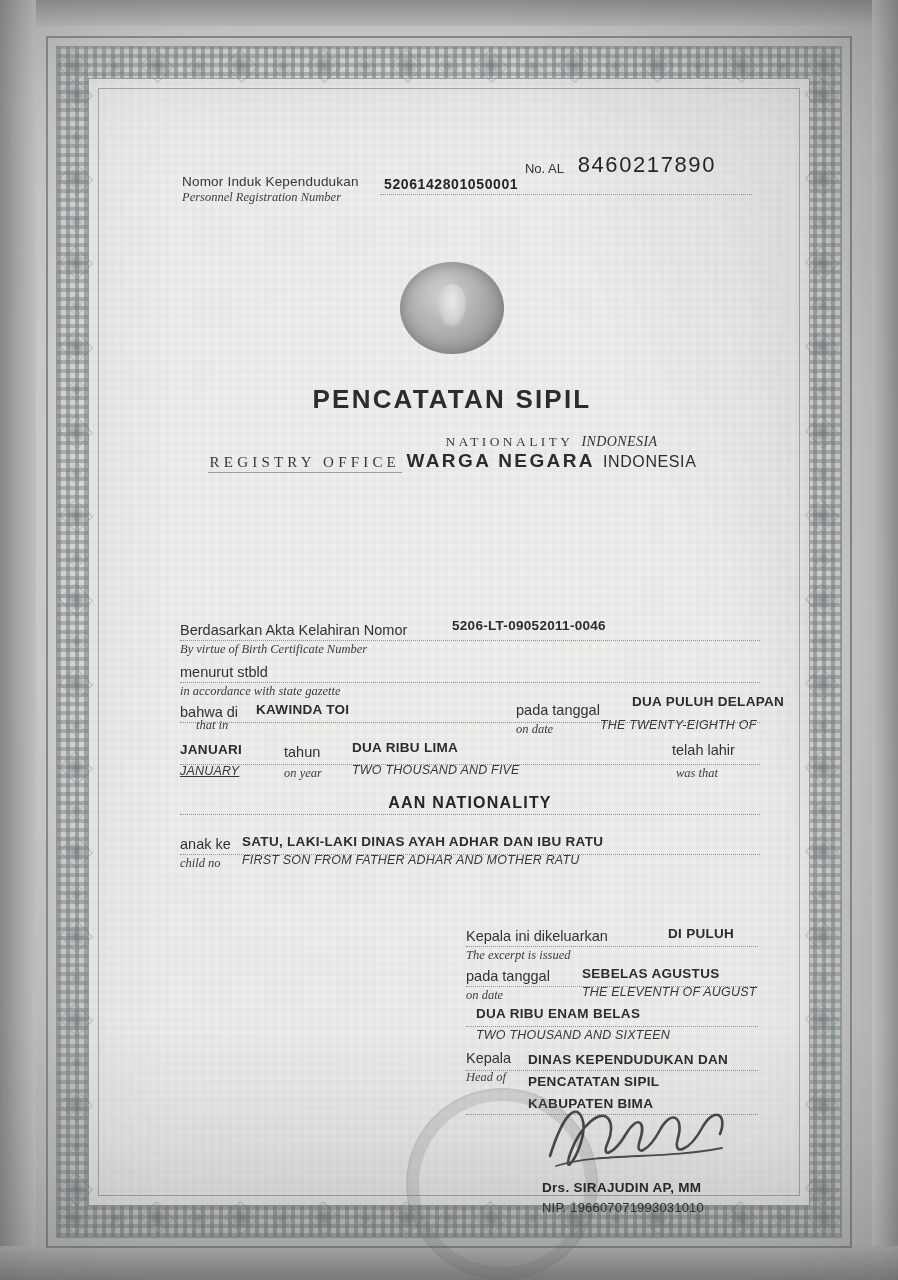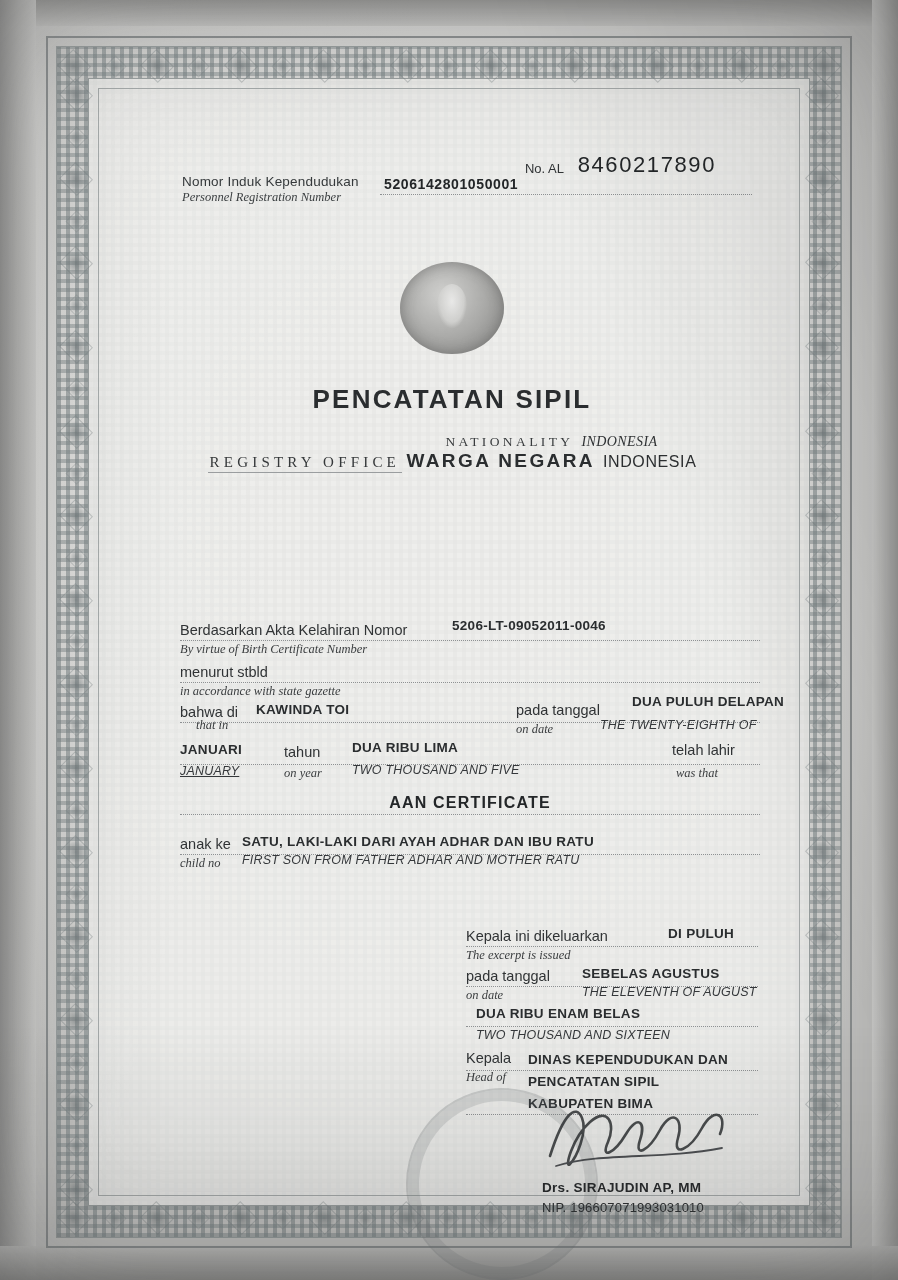--- a/index.html
+++ b/index.html
@@ -546,25 +546,25 @@
         <span class="val abs" style="left:0; top:124px;">JANUARI</span>
         <span class="lbl abs" style="left:104px; top:126px;">tahun</span>
         <span class="val abs" style="left:172px; top:122px;">DUA RIBU LIMA</span>
         <span class="lbl abs" style="left:492px; top:124px;">telah lahir</span>
         <span class="val-en abs" style="left:0; top:146px;text-decoration:underline;">JANUARY</span>
         <span class="lbl-en abs" style="left:104px; top:148px;">on year</span>
         <span class="val-en abs" style="left:172px; top:145px;">TWO THOUSAND AND FIVE</span>
         <span class="lbl-en abs" style="left:496px; top:148px;">was that</span>
 
         <div class="dots" style="left:0; top:196px; width:580px;"></div>
-        <div class="abs" style="left:0; top:176px; width:580px; text-align:center; font-size:16px; font-weight:bold; letter-spacing:1.2px; color:#232628;">AAN CERTIFICATE</div>
+        <div class="abs" style="left:0; top:176px; width:580px; text-align:center; font-size:16px; font-weight:bold; letter-spacing:1.2px; color:#232628;">AAN NATIONALITY</div>
 
         <div class="dots" style="left:0; top:236px; width:580px;"></div>
         <span class="lbl abs" style="left:0; top:218px;">anak ke</span>
-        <span class="val abs" style="left:62px; top:216px;">SATU, LAKI-LAKI DARI AYAH ADHAR DAN IBU RATU</span>
+        <span class="val abs" style="left:62px; top:216px;">SATU, LAKI-LAKI DINAS AYAH ADHAR DAN IBU RATU</span>
         <span class="lbl-en abs" style="left:0; top:238px;">child no</span>
         <span class="val-en abs" style="left:62px; top:235px;">FIRST SON FROM FATHER ADHAR AND MOTHER RATU</span>
       </div>
 
       <div class="issue">
         <div class="dots" style="left:0; top:18px; width:292px;"></div>
         <span class="lbl abs" style="left:0; top:0px;">Kepala ini dikeluarkan</span>
         <span class="val abs" style="left:202px; top:-2px;">DI PULUH</span>
         <span class="lbl-en abs" style="left:0; top:20px;">The excerpt is issued</span>
 

